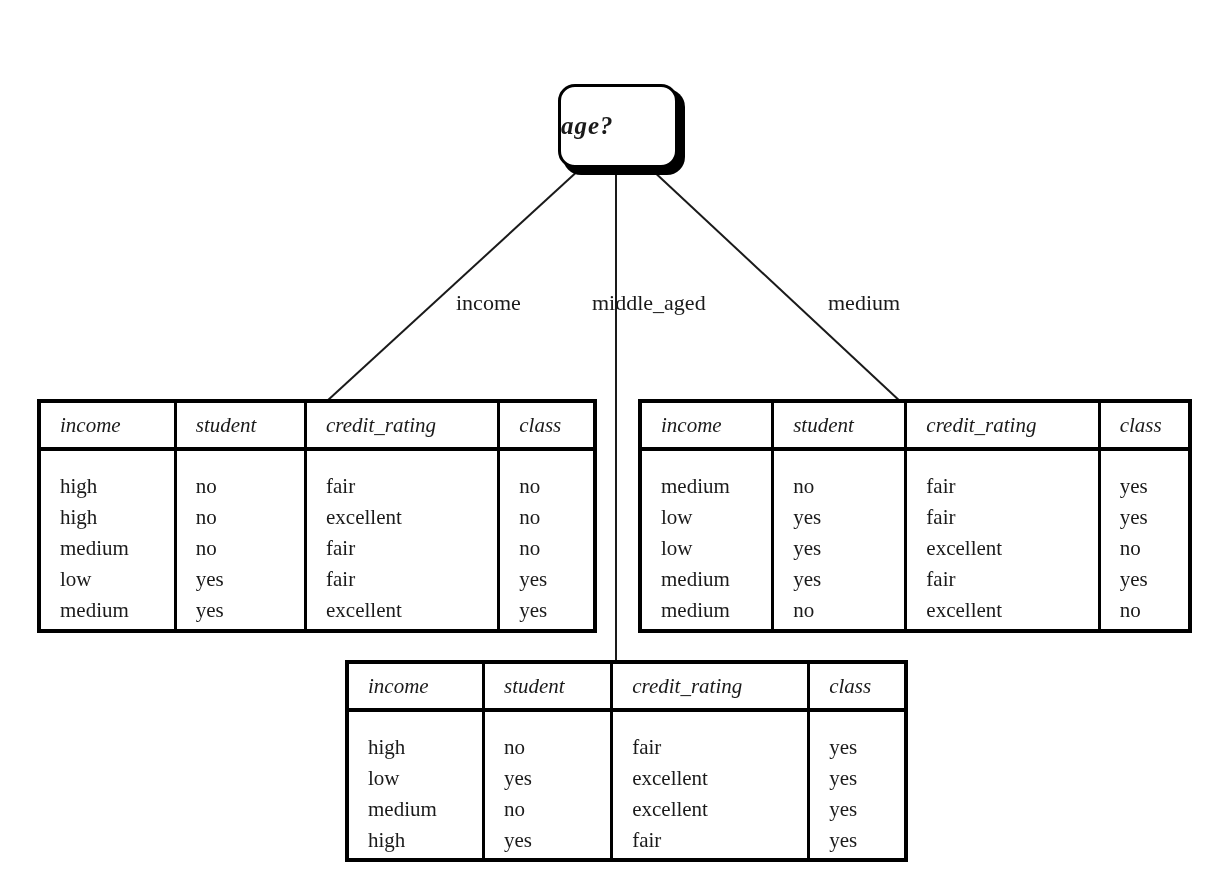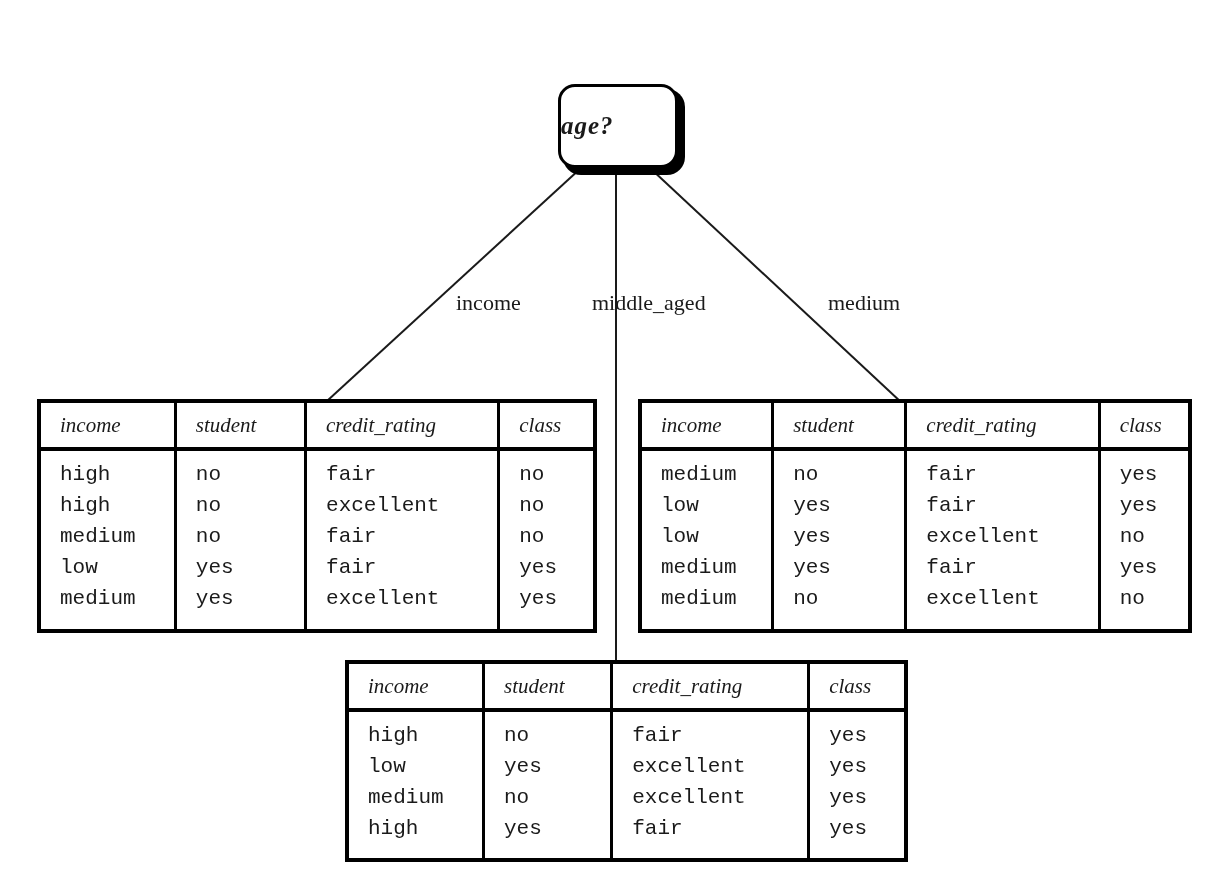--- a/index.html
+++ b/index.html
@@ -87,22 +87,21 @@
     align-items: center;
     padding-left: 19px;
     border-right: 3px solid #000000;
     box-sizing: border-box;
   }
   .th:last-child { border-right: none; }
 
   .tcol {
     border-right: 3px solid #000000;
     box-sizing: border-box;
-    padding: 8px 0 0 19px;
-    font-family: Liberation Mono, monospace;
+    padding: 20px 0 0 19px;
   }
   .tcol:last-child { border-right: none; }
 
   .tline {
     font-size: 21px;
     line-height: 31px;
     white-space: nowrap;
   }
 </style>
 </head>

